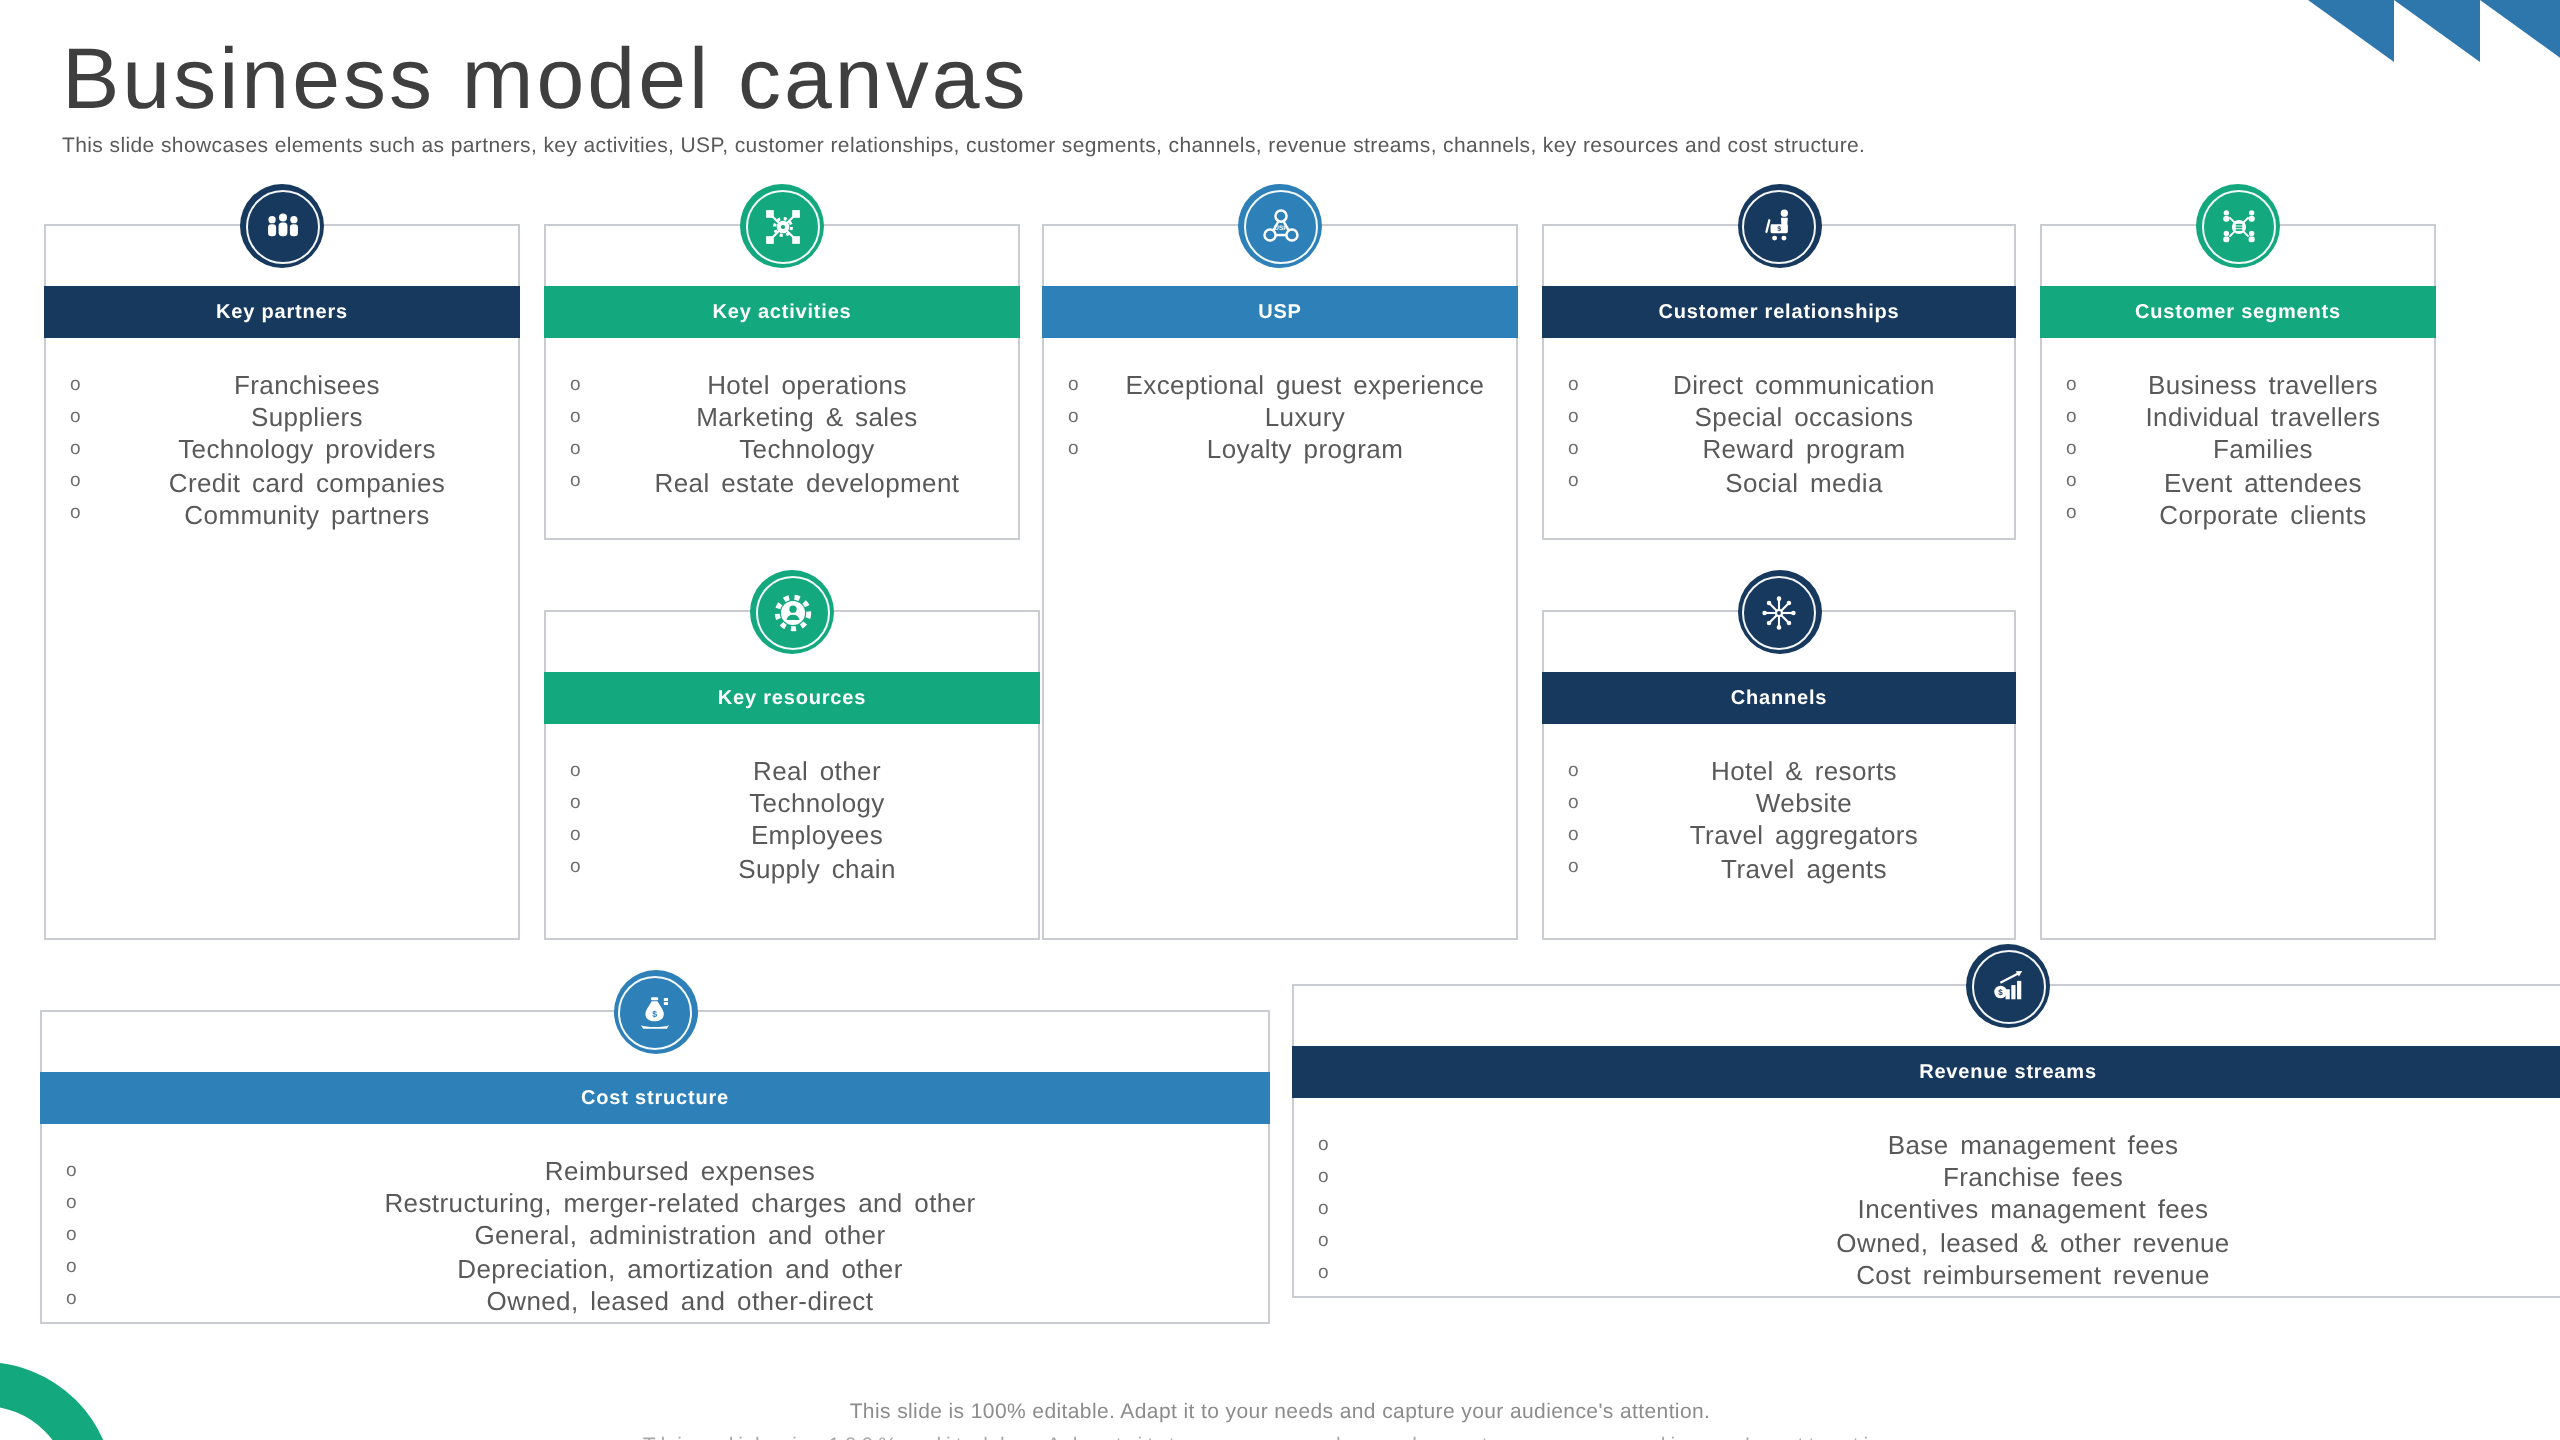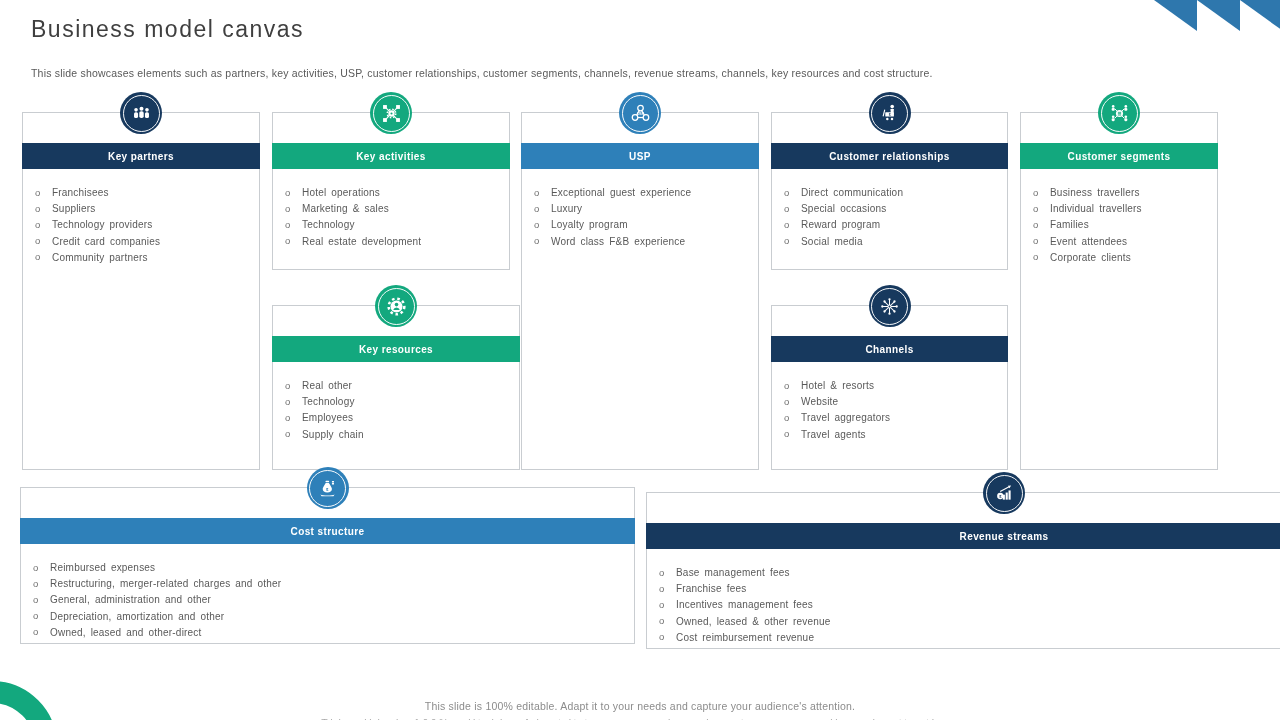--- a/index.html
+++ b/index.html
@@ -3,21 +3,21 @@
 <meta charset="utf-8">
 <style>
   * { margin:0; padding:0; box-sizing:border-box; }
   html,body { background:#e9e9e9; }
   body { font-family:"Liberation Sans", sans-serif; }
   .slide {
     position:relative; width:1280px; height:720px; background:#ffffff;
     overflow:hidden; margin:0 auto;
   }
   .page-title {
-    position:absolute; left:31px; top:16px; font-size:23px; font-weight:400;
+    position:absolute; left:31px; top:16px; font-size:43px; font-weight:400;
     color:#3f3f3f; letter-spacing:1.5px;
   }
   .page-subtitle {
     position:absolute; left:31px; top:67px; font-size:10.5px; color:#595959;
     letter-spacing:0.2px;
   }
   .card {
     position:absolute; background:#ffffff; border:1px solid #c9cdd1;
   }
   .card-header {
@@ -36,35 +36,35 @@
   .badge::after {
     content:''; position:absolute; inset:2.5px; border:1.5px solid rgba(255,255,255,0.95);
     border-radius:50%;
   }
   .badge svg { width:23px; height:23px; }
   .card ul {
     position:absolute; top:60px; left:0; right:4px; list-style:none;
     padding-top:12px;
   }
   .card li {
-    position:relative; font-size:10px; line-height:16.2px; color:#595959;
-    padding-left:29px; word-spacing:2px; letter-spacing:0.2px;
+    position:relative; font-size:13px; line-height:16.2px; color:#595959;
+    padding-left:29px; word-spacing:2px; letter-spacing:0.2px;text-align:center;
   }
   .card li::before {
     content:'o'; position:absolute; left:12px; top:-0.5px; font-size:9.5px; color:#6f6f6f;
   }
   
   #card-key-partners            { left:22px;   top:112px; width:238px; height:358px; }
   #card-key-activities          { left:272px;  top:112px; width:238px; height:158px; }
   #card-usp                     { left:521px;  top:112px; width:238px; height:358px; }
   #card-customer-relationships  { left:771px;  top:112px; width:237px; height:158px; }
   #card-customer-segments       { left:1020px; top:112px; width:198px; height:358px; }
   #card-key-resources           { left:272px;  top:305px; width:248px; height:165px; }
   #card-channels                { left:771px;  top:305px; width:237px; height:165px; }
-  #card-cost-structure          { left:20px;   top:487px; width:615px; height:157px; }
+  #card-cost-structure          { left:20px;   top:505px; width:615px; height:157px; }
   #card-revenue-streams         { left:646px;  top:492px; width:716px; height:157px; }
   .deco-triangles { position:absolute; top:0; right:-3px; }
   .deco-ring { position:absolute; left:0; bottom:0; }
   .footer-note {
     position:absolute; top:700px; left:0; right:0; text-align:center;
     font-size:10.5px; color:#8c8c8c; letter-spacing:0.2px;
   }
   .footer-note-clipped {
     position:absolute; top:717px; left:0; right:0; text-align:center;
     font-size:10.5px; color:#9a9a9a; letter-spacing:2.5px; opacity:0.85;
@@ -152,21 +152,20 @@
           <line x1="9.2" y1="16.2" x2="14.8" y2="16.2"></line>
         </g>
         <text x="12" y="13.4" font-size="3.4" font-weight="bold" fill="#ffffff" text-anchor="middle" font-family="Liberation Sans, sans-serif">USP</text>
       </svg>
     </div>
     <div class="card-header bg-blue">USP</div>
     <ul>
         <li>Exceptional guest experience</li>
         <li>Luxury</li>
         <li>Loyalty program</li>
-        <li>Word class F&amp;B experience</li>
       </ul>
   </div>
 
   <div class="card" id="card-customer-relationships">
     <div class="badge bg-navy">
       <svg viewBox="0 0 24 24">
         <g fill="#ffffff">
           <circle cx="14.8" cy="4.8" r="1.9"></circle>
           <path d="M13 7.2h3.6l-.4 5.6h-2.8z"></path>
           <rect x="7.6" y="10.6" width="9" height="4.6" rx="0.7"></rect>

